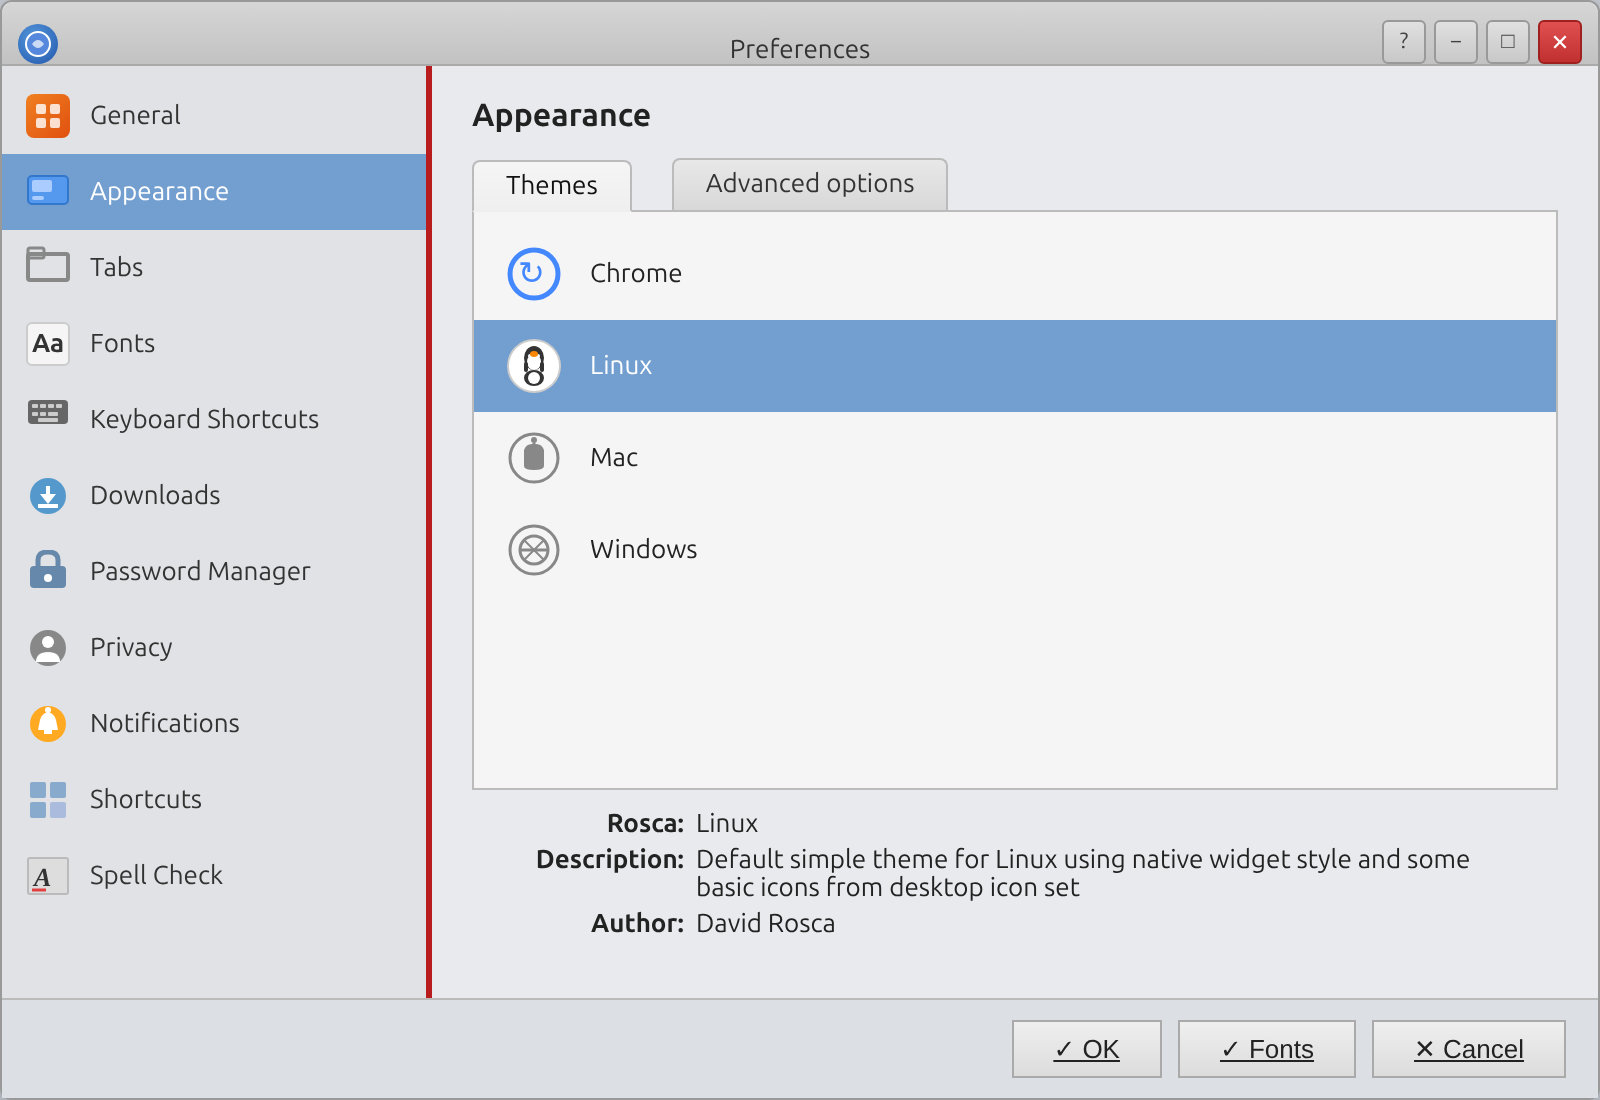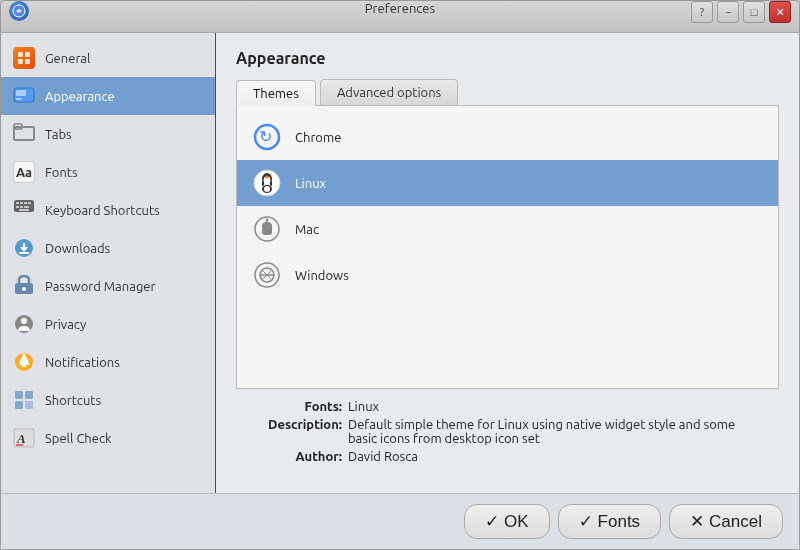--- a/index.html
+++ b/index.html
@@ -23,21 +23,21 @@
       display: flex;
       flex-direction: column;
       box-shadow: 0 4px 20px rgba(0,0,0,0.4);
     }
     .titlebar {
       background: linear-gradient(to bottom, #d6d6d6, #c2c2c2);
       border-bottom: 1px solid #aaa;
       border-radius: 6px 6px 0 0;
       height: 32px;
       display: flex;
-      align-items: flex-start;
+      align-items: flex-end;
       justify-content: space-between;
       padding: 0 8px;
       flex-shrink: 0;
     }
     .titlebar-left {
       display: flex;
       align-items: center;
       gap: 6px;
     }
     .app-icon {
@@ -84,21 +84,21 @@
       border-color: #a02020;
     }
     .content {
       display: flex;
       flex: 1;
       overflow: hidden;
     }
     .sidebar {
       width: 215px;
       background: #e0e2e5;
-      border-right: 1px solid #b91c1c;
+      border-right: 3px solid #b91c1c;
       padding: 6px 0;
       flex-shrink: 0;
       overflow-y: auto;
     }
     .sidebar-item {
       display: flex;
       align-items: center;
       gap: 10px;
       padding: 8px 12px;
       cursor: pointer;
@@ -155,21 +155,21 @@
     }
     .tab-btn {
       padding: 5px 16px;
       border: 1px solid #bbb;
       border-bottom: none;
       background: linear-gradient(to bottom, #e8e8e8, #d8d8d8);
       cursor: pointer;
       font-size: 13px;
       color: #333;
       border-radius: 4px 4px 0 0;
-      margin-right: 4px;
+      margin-right: 20px;
     }
     .tab-btn.active {
       background: linear-gradient(to bottom, #f5f5f5, #efefef);
       border-bottom: 1px solid #efefef;
       color: #111;
       font-weight: normal;
       z-index: 1;
       position: relative;
       bottom: -1px;
     }
@@ -227,27 +227,28 @@
       padding: 10px 16px;
       display: flex;
       justify-content: flex-end;
       gap: 8px;
       flex-shrink: 0;
     }
     .footer-btn {
       padding: 6px 20px;
       border: 1px solid #aaa;
       background: linear-gradient(to bottom, #efefef, #dcdcdc);
-      border-radius: 13px;
+      border-radius: 0;
       cursor: pointer;
-      font-size: 17px;
+      font-size: 13px;
       color: #222;
       display: flex;
       align-items: center;
       gap: 5px;
+      text-decoration: underline;
     }
   </style>
 </head>
 <body>
 
 <div class="window">
 
   <div class="titlebar">
     <div class="titlebar-left">
       <div class="app-icon">
@@ -462,21 +463,21 @@
               </svg>
             </div>
             <span>Windows</span>
           </li>
 
         </ul>
       </div>
 
       <div class="info-area">
         <div class="info-row">
-          <span class="info-label">Fonts:</span>
+          <span class="info-label">Rosca:</span>
           <span class="info-value">Linux</span>
         </div>
         <div class="info-row">
           <span class="info-label">Description:</span>
           <span class="info-value">Default simple theme for Linux using native widget style and some basic icons from desktop icon set</span>
         </div>
         <div class="info-row">
           <span class="info-label">Author:</span>
           <span class="info-value">David Rosca</span>
         </div>

